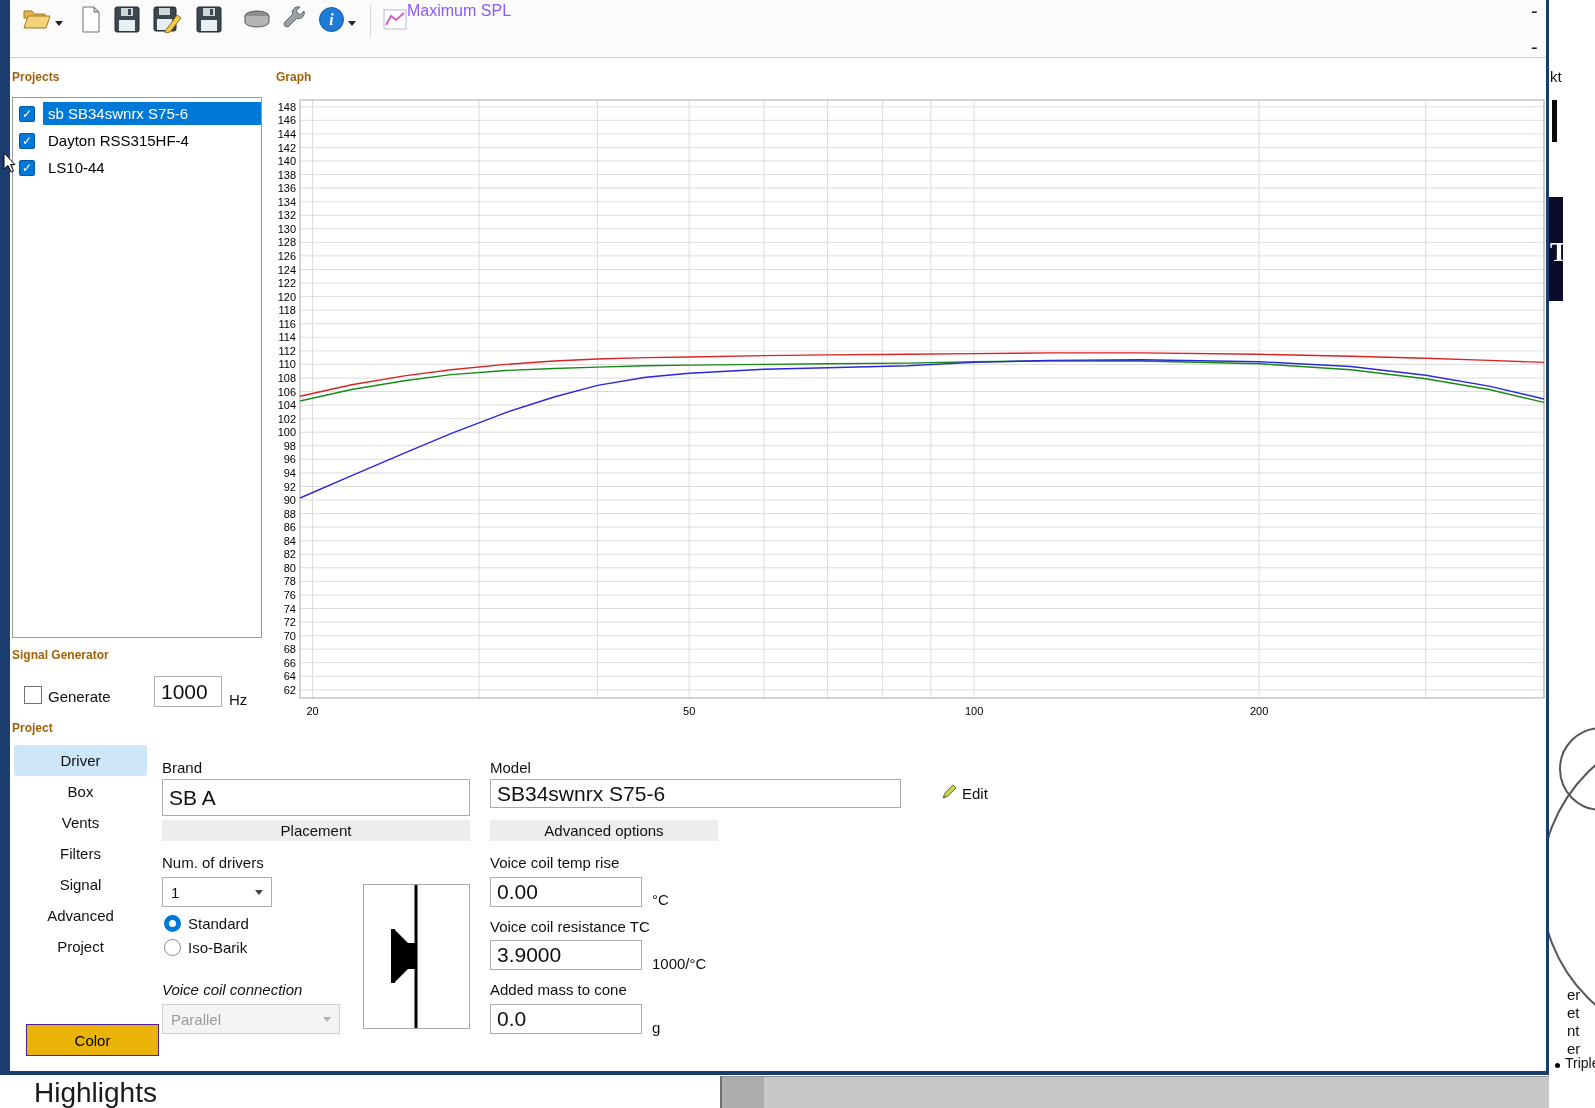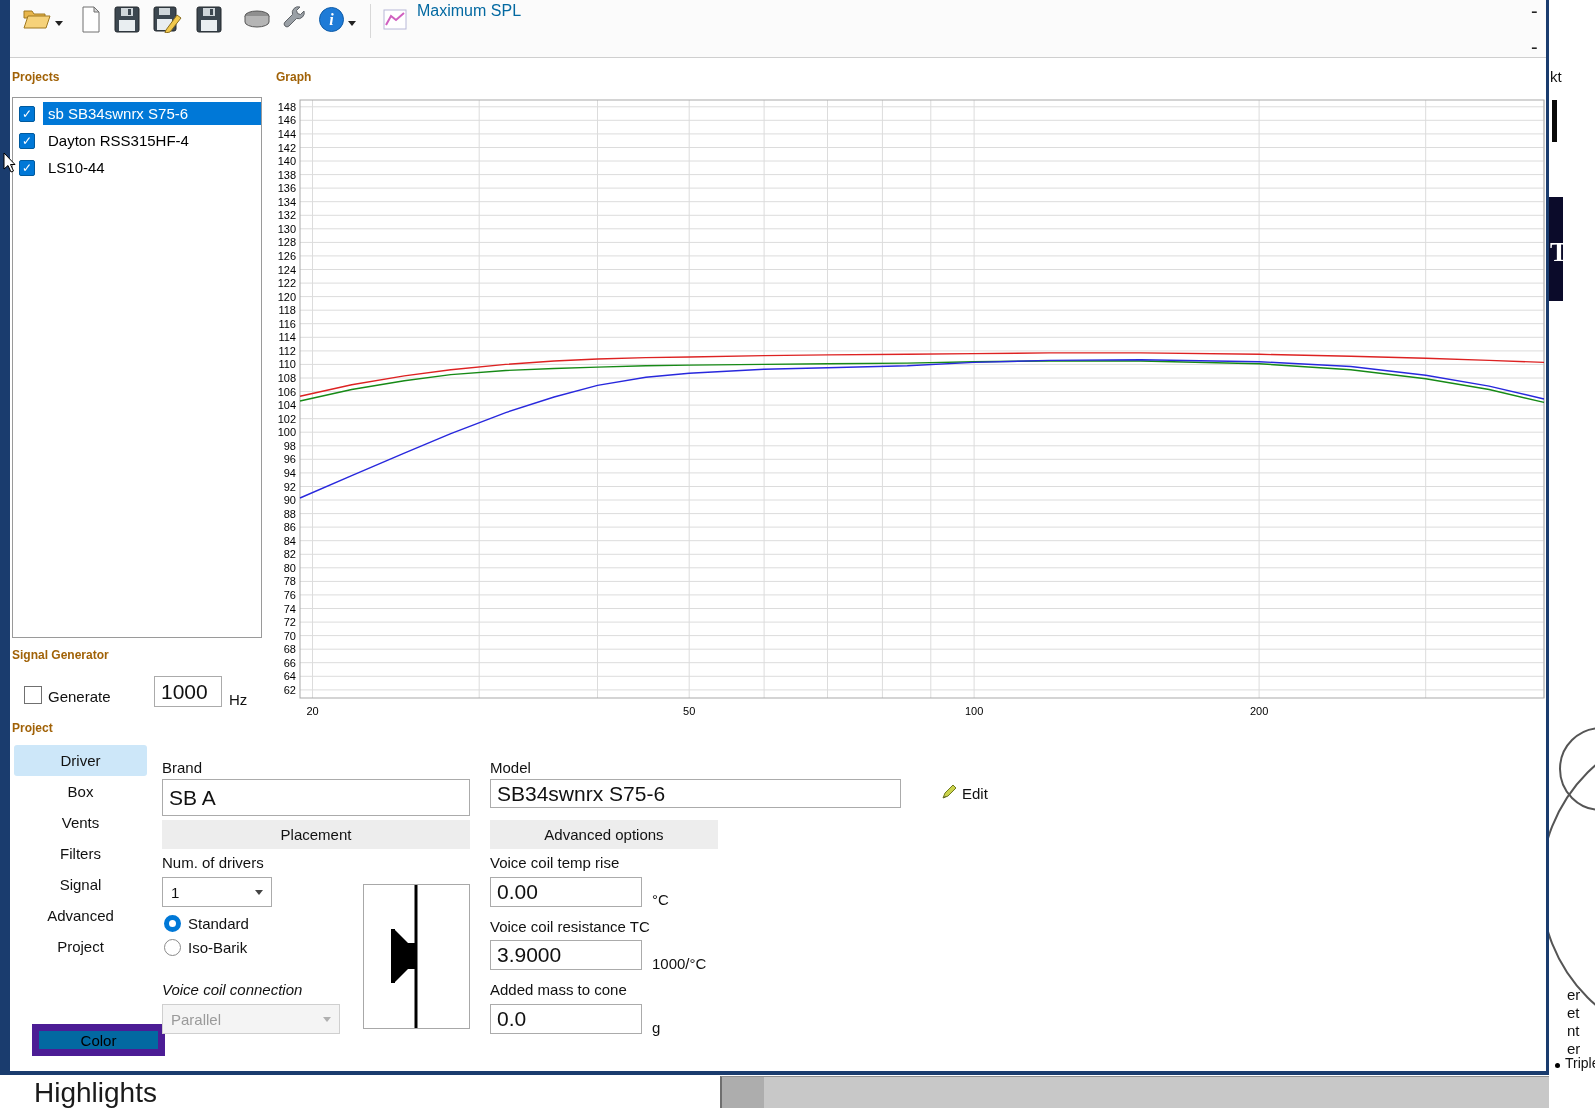--- a/index.html
+++ b/index.html
@@ -13,21 +13,21 @@
   #bottom-border-bar{position:absolute;left:0;top:1071px;width:1549px;height:4px;background:#1a3c6e;}
   #right-border-bar{position:absolute;left:1546px;top:0;width:3px;height:1075px;background:#1a3c6e;}
 
   
   #toolbar{position:absolute;left:10px;top:0;width:1536px;height:58px;background:#fbfbfb;
            border-bottom:1px solid #cfcfcf;display:flex;align-items:flex-start;padding:4px 0 0 12px;}
   .tbico{display:inline-flex;align-items:center;justify-content:center;height:30px;}
   .tbarrow{width:0;height:0;border-left:4px solid transparent;border-right:4px solid transparent;
            border-top:5px solid #222;align-self:center;margin-top:-14px;}
   .tbsep{width:1px;height:34px;background:#d8d8d8;margin:0 6px;}
-  #tb-title{font-size:16px;color:#0369a1;align-self:center;margin-top:-16px;margin-left:10px;}
+  #tb-title{font-size:16px;color:#8b5cf6;align-self:center;margin-top:-16px;}
 
   
   .caption{position:absolute;font-size:12px;font-weight:700;color:#a16207;}
 
   
   #projects-list{position:absolute;left:12px;top:97px;width:250px;height:541px;background:#fff;
                  border:1px solid #9a9a9a;padding-top:2px;}
   .proj-row{display:flex;align-items:center;height:27px;padding-left:6px;}
   .cb{width:16px;height:16px;background:#0078d7;border:1px solid #005a9e;border-radius:2px;
       color:#fff;font-size:12px;line-height:14px;text-align:center;flex:none;margin-right:8px;}
@@ -46,25 +46,25 @@
   .cb-empty{position:absolute;width:18px;height:18px;border:1px solid #707070;background:#fff;}
   .flabel{position:absolute;font-size:15px;color:#111;white-space:nowrap;}
   .funit{position:absolute;font-size:15px;color:#111;white-space:nowrap;}
   .tbox{position:absolute;border:1px solid #ababab;background:#fff;font-size:21px;
         padding:0 6px;color:#111;font-family:inherit;}
 
   
   #tabs{position:absolute;left:14px;top:745px;width:133px;}
   .tab{height:31px;line-height:31px;text-align:center;font-size:15px;border-radius:3px;color:#111;}
   .tab.active{background:#cde7f9;}
-  #color-btn{position:absolute;left:32px;top:1024px;width:133px;height:32px;background:#0369a1;
-             border:7px solid #4c1d95;font-size:15px;font-family:inherit;color:#000;}
-
-  
-  .sechdr{position:absolute;background:#ededed;height:29px;font-size:15px;color:#111;
+  #color-btn{position:absolute;left:26px;top:1024px;width:133px;height:32px;background:#eab308;
+             border:1px solid #4c1d95;font-size:15px;font-family:inherit;color:#000;}
+
+  
+  .sechdr{position:absolute;background:#ededed;height:21px;font-size:15px;color:#111;
           display:flex;align-items:center;justify-content:center;}
   .combo{position:absolute;border:1px solid #ababab;background:#fff;font-size:15px;
          display:flex;align-items:center;padding-left:8px;color:#111;}
   .combo .chev{margin-left:auto;margin-right:8px;width:0;height:0;border-left:4px solid transparent;
                border-right:4px solid transparent;border-top:5px solid #444;}
   .combo.disabled{background:#f4f4f4;color:#9a9a9a;border-color:#cfcfcf;}
   .combo.disabled .chev{border-top-color:#b0b0b0;}
   .radio{position:absolute;width:17px;height:17px;border-radius:50%;background:#fff;}
   .radio.sel{border:5px solid #0078d7;}
   .radio.unsel{border:1px solid #8a8a8a;}

